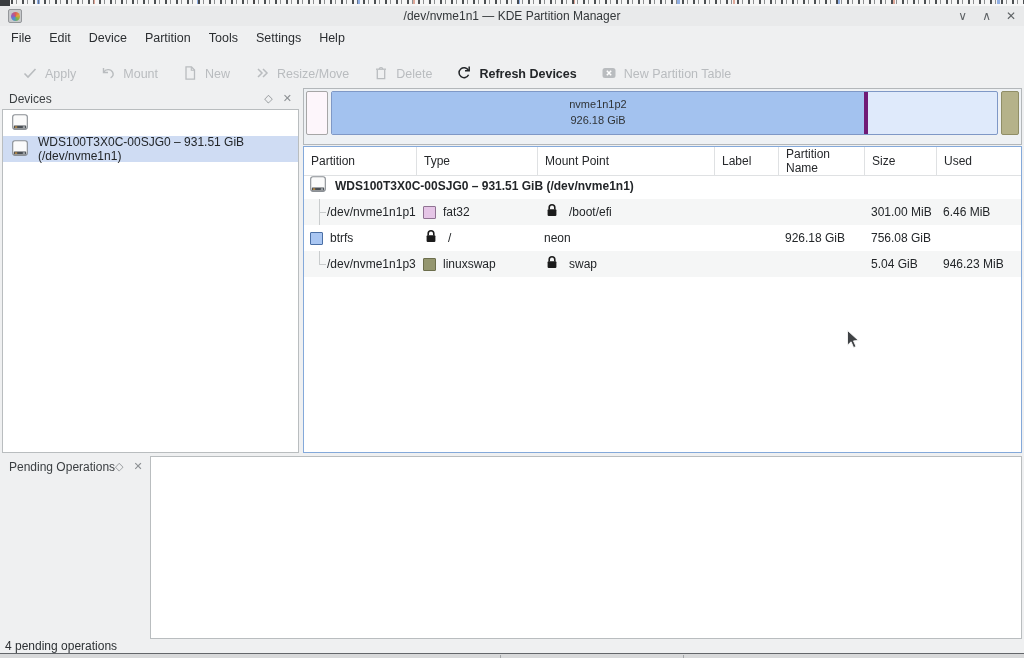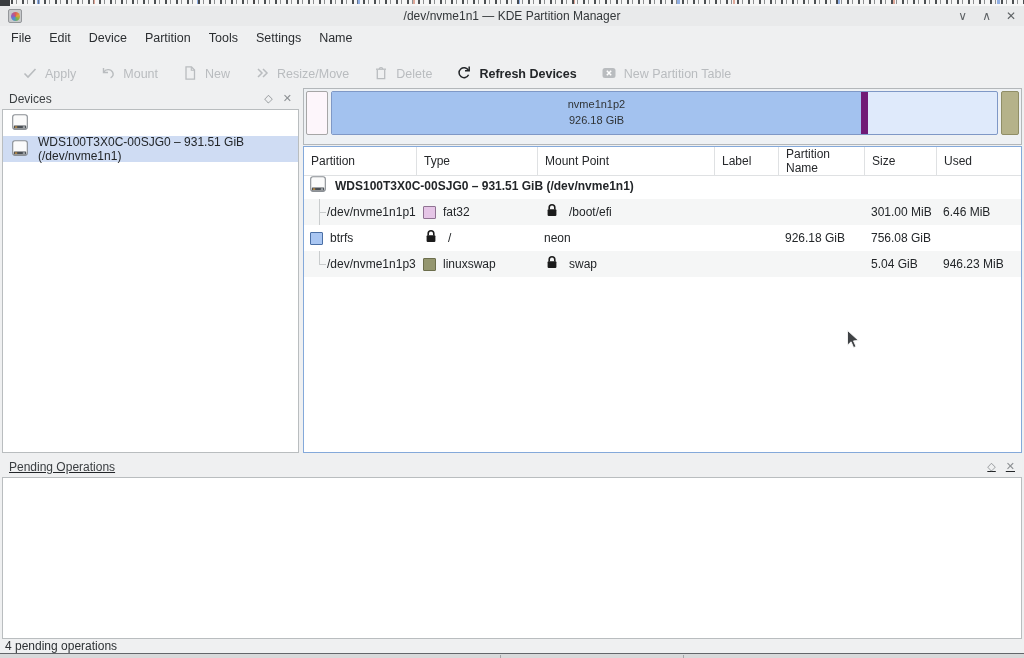--- a/index.html
+++ b/index.html
@@ -45,21 +45,21 @@
   .device-item.selected { background:#cfdcf3; }
   .device-item svg { flex:none; }
 
   .content { flex:1; display:flex; flex-direction:column; }
 
   
   .bar-wrap { height:57px; border:1px solid #b3b7ba; background:#eef1f4; padding:2px 2px 9px 2px; display:flex; gap:3px; }
   .seg { border-radius:2px; }
   .seg-fat32 { width:22px; background:#fdf6fb; border:1px solid #a6a6a6; }
   .seg-btrfs { flex:1; background:#dfeafb; border:1px solid #7f98c6; position:relative; overflow:hidden; }
-  .seg-btrfs .used { position:absolute; left:0; top:0; bottom:0; width:80.6%; background:#a3c2ef; border-right:7px solid #701a75; display:flex; flex-direction:column; align-items:center; justify-content:center; }
+  .seg-btrfs .used { position:absolute; left:0; top:0; bottom:0; width:80.6%; background:#a3c2ef; border-right:4px solid #701a75; display:flex; flex-direction:column; align-items:center; justify-content:center; }
   .seg-label { font-size:11px; color:#2f3336; text-align:center; line-height:1.45; }
   .seg-swap { width:18px; background:#b5b28a; border:1px solid #908e67; }
 
   
   .ptable { flex:1; margin-top:1px; background:#ffffff; border:1px solid #84a9da; display:flex; flex-direction:column; font-size:12px; }
   .tgrid { display:grid; grid-template-columns:113px 121px 177px 64px 86px 72px 1fr; }
   .thead { height:25px; }
   .th { display:flex; align-items:center; padding-left:7px; border-right:1px solid #dfe1e3; border-bottom:1px solid #dfe1e3; color:#26282b; }
   .th:last-child { border-right:none; }
   .group-row { height:27px; display:flex; align-items:center; gap:8px; padding-left:5px; font-weight:700; }
@@ -73,21 +73,21 @@
   .tree::after { content:""; position:absolute; left:7px; top:13px; width:7px; height:1px; background:#c9cccd; }
   .c-type { padding-left:6px; gap:7px; }
   .swatch { width:13px; height:13px; border-radius:1px; flex:none; }
   .sw-fat32 { background:#e5c5e6; border:1px solid #8f7292; }
   .sw-btrfs { background:#a9c6f2; border:1px solid #4a6fa5; }
   .sw-swap { background:#94966f; border:1px solid #6c6e4c; }
   .c-mount { padding-left:8px; gap:11px; }
   .c-label,.c-pname,.c-size,.c-used { padding-left:6px; }
 
   
-  .pending-dock { margin:3px 2px 0 2px; display:flex; flex-direction:column; height:183px;text-decoration:underline; }
+  .pending-dock { margin:3px 2px 0 2px; display:flex; flex-direction:row; height:183px; }
   .pending-content { flex:1; background:#ffffff; border:1px solid #b9bdbf; }
 
   
   .statusbar { height:14px; line-height:14px; padding-left:5px; font-size:12px; color:#2d3134; }
 
   
   .bottom-strip { height:6px; background:#d8d9da; border-top:1px solid #63666a; position:relative; }
   .bottom-strip i { position:absolute; top:1px; bottom:0; width:1px; background:#a3a6a8; }
 
   .cursor { position:absolute; left:846px; top:329px; z-index:50; }
@@ -111,21 +111,21 @@
     </div>
   </div>
 
   <div class="menubar">
     <span class="menu-item">File</span>
     <span class="menu-item">Edit</span>
     <span class="menu-item">Device</span>
     <span class="menu-item">Partition</span>
     <span class="menu-item">Tools</span>
     <span class="menu-item">Settings</span>
-    <span class="menu-item">Name</span>
+    <span class="menu-item">Help</span>
   </div>
 
   <div class="toolbar">
     <div class="tbtn disabled">
       <span>
           <svg width="16" height="16" viewBox="0 0 16 16">
             <path d="M2.5 8.5 L6 12 L13.5 4" stroke="currentColor" stroke-width="1.6" fill="none"></path>
           </svg>
         </span>
       <span>Apply</span>

